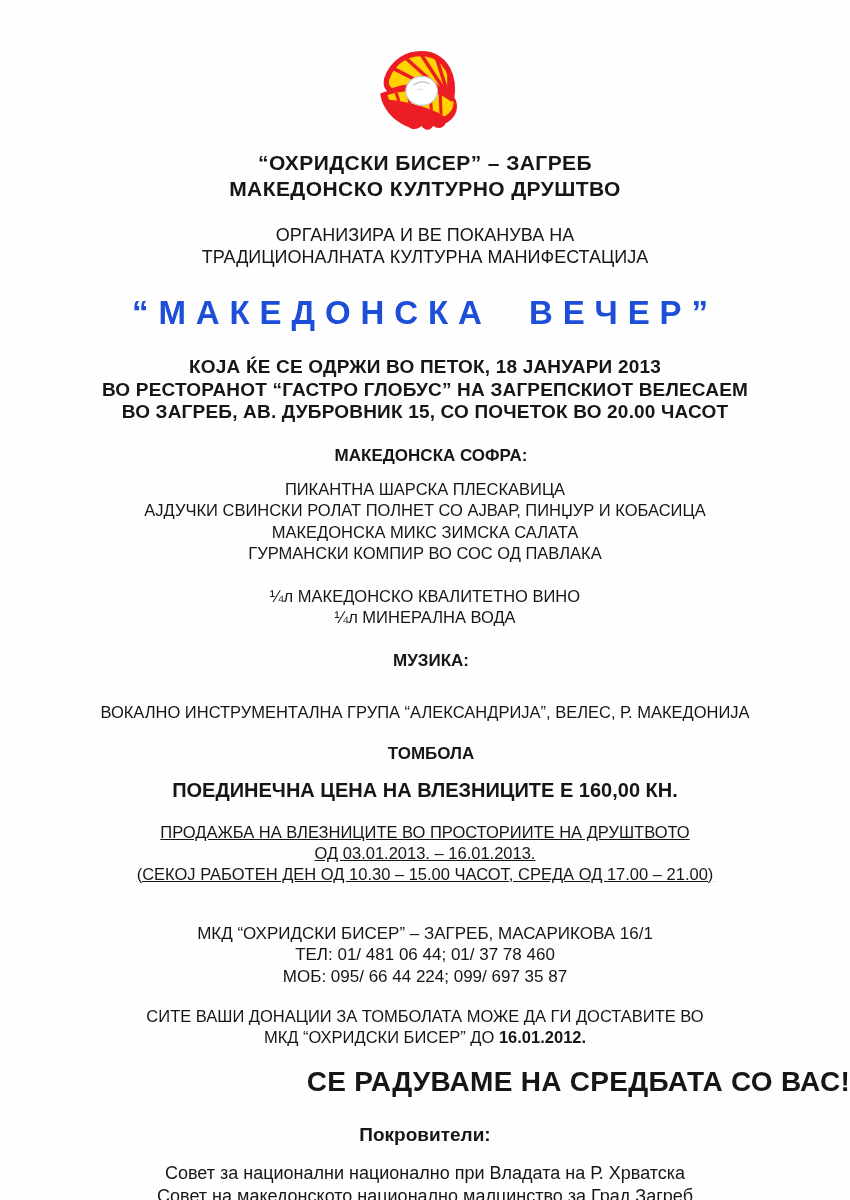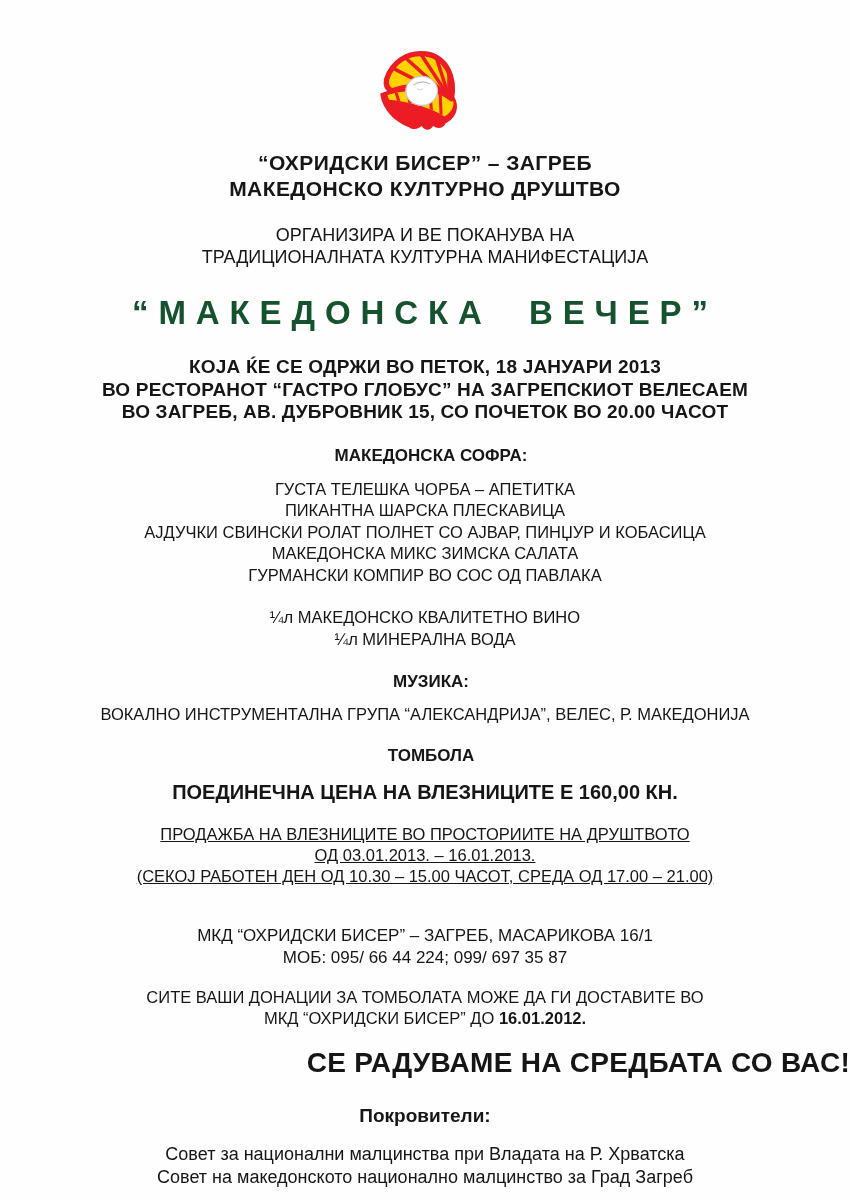--- a/index.html
+++ b/index.html
@@ -32,21 +32,21 @@
   }
   .invite {
     margin-top: 22px;
     font-size: 18px;
     line-height: 22px;
   }
   .event-title {
     margin: 26px 0 0 0;
     font-size: 33px;
     font-weight: 800;
-    color: #14532d;
+    color: #1d4ed8;
     letter-spacing: 0.30em;
     word-spacing: 0.55em;
     white-space: nowrap;
   }
   .event-info {
     margin-top: 24px;
     font-size: 19px;
     font-weight: bold;
     line-height: 22.5px;
     letter-spacing: 0.01em;
@@ -61,21 +61,21 @@
     margin-top: 13px;
     font-size: 16.5px;
     line-height: 21.5px;
   }
   .drinks {
     margin-top: 21px;
     font-size: 16.5px;
     line-height: 21.5px;
   }
   .music-line {
-    margin-top: 13px;
+    margin-top: 32px;
     font-size: 16.5px;
   }
   .price-line {
     margin-top: 15px;
     font-size: 20px;
     font-weight: bold;
   }
   .sales-block {
     margin-top: 20px;
     font-size: 16.5px;
@@ -167,21 +167,20 @@
   <h1 class="event-title">“МАКЕДОНСКА ВЕЧЕР”</h1>
 
   <div class="event-info">
     <div>КОЈА ЌЕ СЕ ОДРЖИ ВО ПЕТОК, 18 ЈАНУАРИ 2013</div>
     <div>ВО РЕСТОРАНОТ “ГАСТРО ГЛОБУС” НА ЗАГРЕПСКИОТ ВЕЛЕСАЕМ</div>
     <div>ВО ЗАГРЕБ, АВ. ДУБРОВНИК 15, СО ПОЧЕТОК ВО 20.00 ЧАСОТ</div>
   </div>
 
   <h2 class="sec-heading">МАКЕДОНСКА СОФРА:</h2>
   <div class="menu-list">
-    <div>ГУСТА ТЕЛЕШКА ЧОРБА – АПЕТИТКА</div>
     <div>ПИКАНТНА ШАРСКА ПЛЕСКАВИЦА</div>
     <div>АЈДУЧКИ СВИНСКИ РОЛАТ ПОЛНЕТ СО АЈВАР, ПИНЏУР И КОБАСИЦА</div>
     <div>МАКЕДОНСКА МИКС ЗИМСКА САЛАТА</div>
     <div>ГУРМАНСКИ КОМПИР ВО СОС ОД ПАВЛАКА</div>
   </div>
   <div class="drinks">
     <div>¼л МАКЕДОНСКО КВАЛИТЕТНО ВИНО</div>
     <div>¼л МИНЕРАЛНА ВОДА</div>
   </div>
 
@@ -193,29 +192,30 @@
   <div class="price-line">ПОЕДИНЕЧНА ЦЕНА НА ВЛЕЗНИЦИТЕ Е 160,00 КН.</div>
 
   <div class="sales-block">
     <div>ПРОДАЖБА НА ВЛЕЗНИЦИТЕ ВО ПРОСТОРИИТЕ НА ДРУШТВОТО</div>
     <div>ОД 03.01.2013. – 16.01.2013.</div>
     <div>(СЕКОЈ РАБОТЕН ДЕН ОД 10.30 – 15.00 ЧАСОТ, СРЕДА ОД 17.00 – 21.00)</div>
   </div>
 
   <div class="contact-block">
     <div>МКД “ОХРИДСКИ БИСЕР” – ЗАГРЕБ, МАСАРИКОВА 16/1</div>
+    <div>ТЕЛ: 01/ 481 06 44; 01/ 37 78 460</div>
     <div>МОБ: 095/ 66 44 224; 099/ 697 35 87</div>
   </div>
 
   <div class="donations-block">
     <div>СИТЕ ВАШИ ДОНАЦИИ ЗА ТОМБОЛАТА МОЖЕ ДА ГИ ДОСТАВИТЕ ВО</div>
     <div><span>МКД “ОХРИДСКИ БИСЕР” ДО</span> <span class="bold-date">16.01.2012.</span></div>
   </div>
 
   <div class="closing-line">СЕ РАДУВАМЕ НА СРЕДБАТА СО ВАС!</div>
 
   <h2 class="sponsors-heading">Покровители:</h2>
   <div class="sponsors-block">
-    <div>Совет за национални малцинства при Владата на Р. Хрватска</div>
+    <div>Совет за национални национално при Владата на Р. Хрватска</div>
     <div>Совет на македонското национално малцинство за Град Загреб</div>
   </div>
 
 </div>
 
 </body></html>

